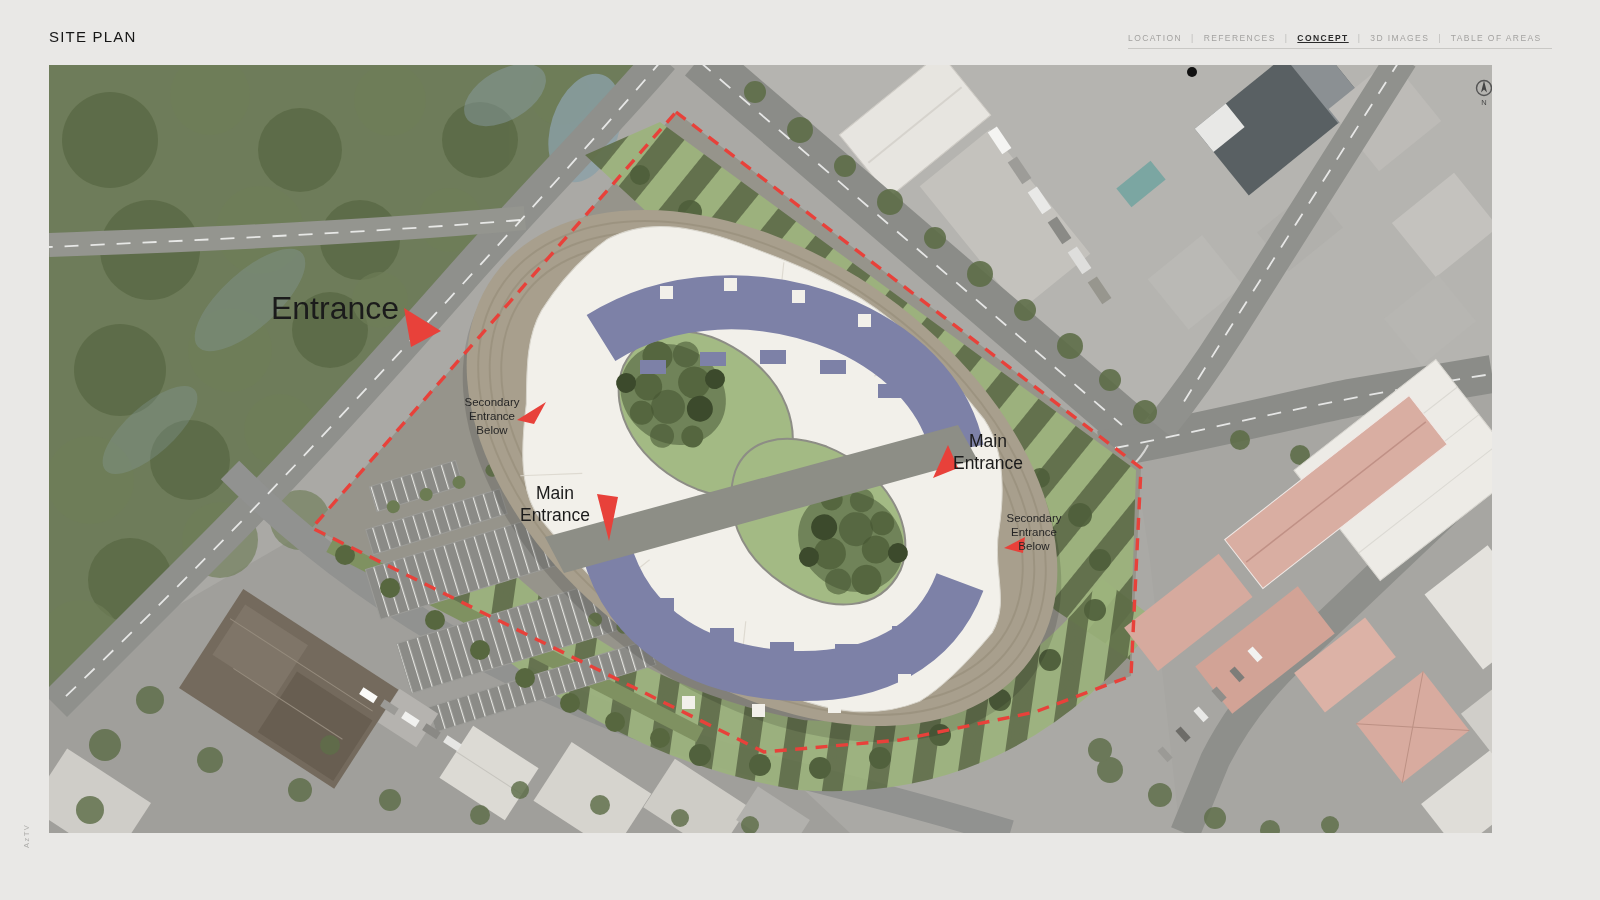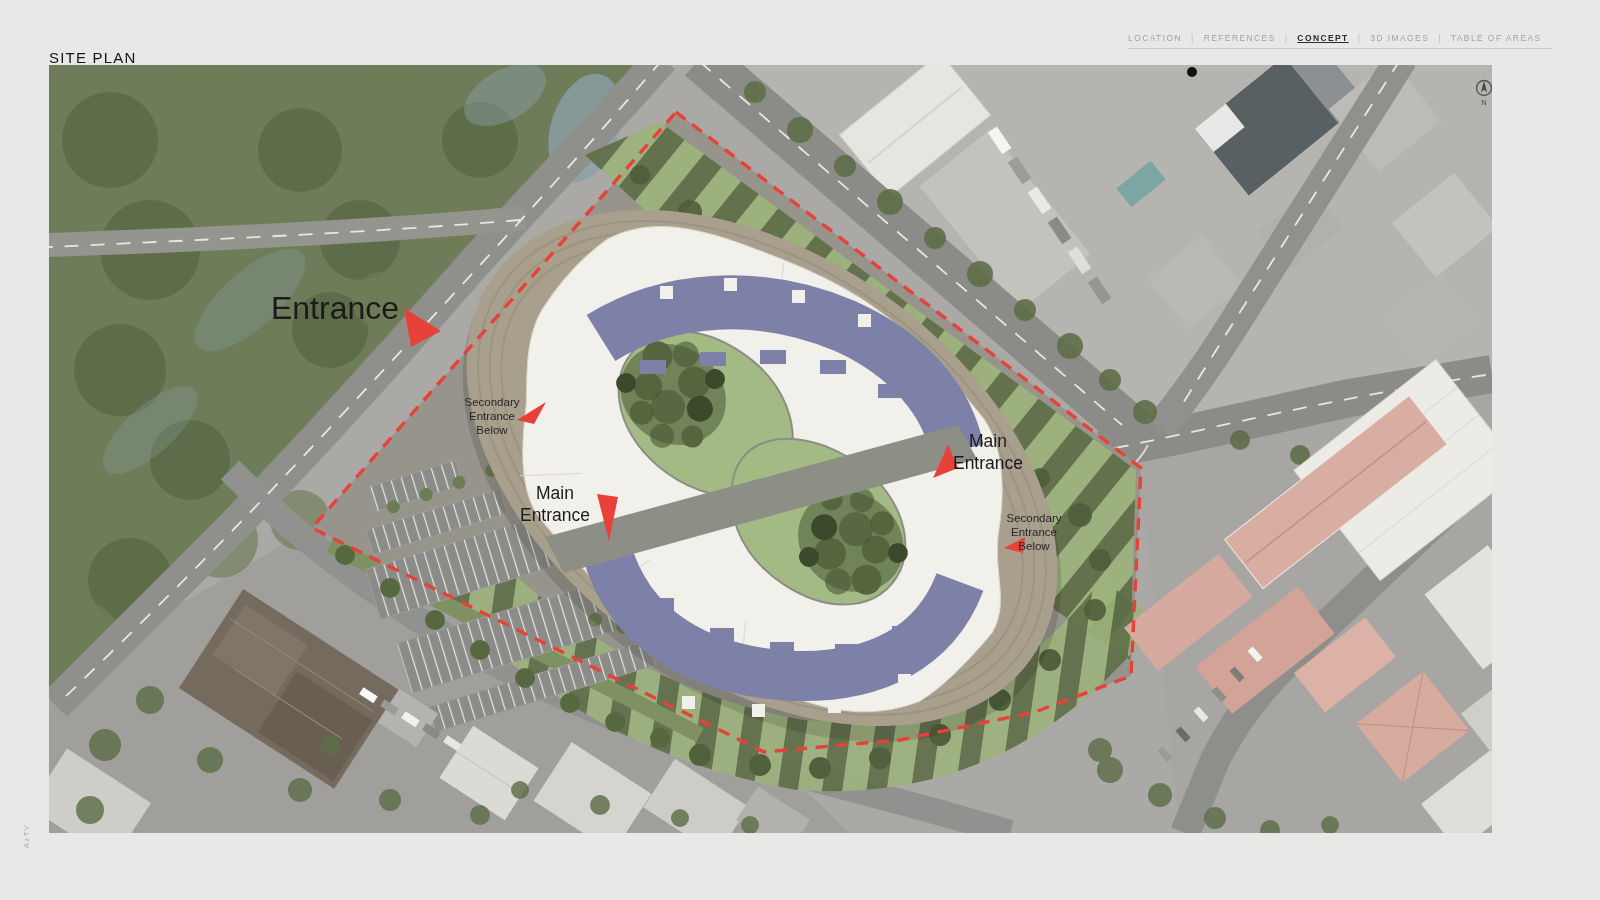--- a/index.html
+++ b/index.html
@@ -3,21 +3,21 @@
 <meta charset="utf-8">
 <style>
   html,body{margin:0;padding:0;}
   body{
     width:1600px;height:900px;position:relative;overflow:hidden;
     background:#e9e8e6;
     font-family:"Liberation Sans", sans-serif;
   }
   .page-title{
     position:absolute;left:49px;top:28px;
-    font-size:15px;letter-spacing:1.2px;font-weight:500;color:#161616;margin-top:21px;
+    font-size:15px;letter-spacing:1.2px;font-weight:500;color:#161616;
   }
   .nav{
     position:absolute;left:1128px;top:33px;width:424px;
     display:flex;align-items:flex-end;gap:9px;
     font-size:8.5px;letter-spacing:1.4px;color:#a3a2a0;white-space:nowrap;
   }
   .nav .sep{color:#bcbbb9;}
   .nav .item{cursor:pointer;}
   .nav .item.active{color:#2b2b2b;font-weight:700;text-decoration:underline;}
   .nav-rule{

